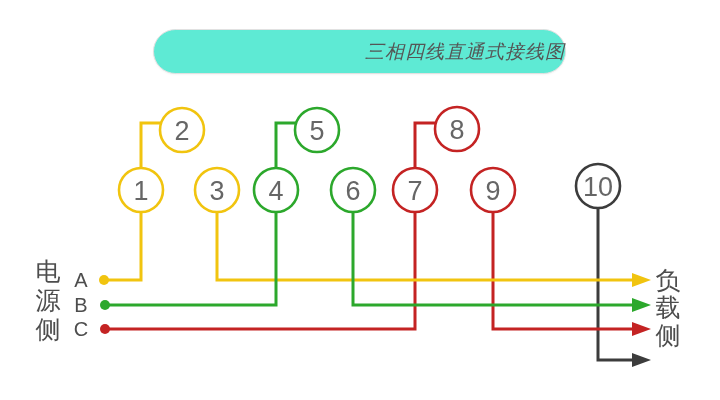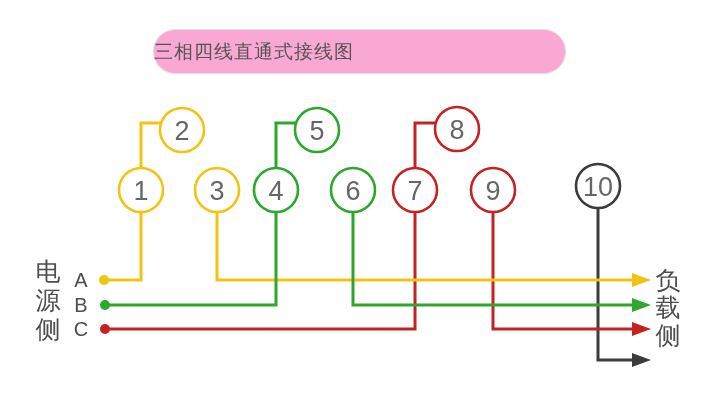--- a/index.html
+++ b/index.html
@@ -18,25 +18,26 @@
     background: #ffffff;
   }
   .title-pill {
     position: absolute;
     left: 153px;
     top: 29px;
     width: 411px;
     height: 43px;
     border: 1px solid #e1e1e1;
     border-radius: 23px;
-    background: #f9a8d4;
+    background: #5eead4;
     box-shadow: 0 1px 2px rgba(0,0,0,0.04);
     display: flex;
     align-items: center;
-    justify-content: flex-start;
+    justify-content: flex-end;
+    font-style: italic;
   }
   .title-text {
     font-size: 19px;
     color: #555555;
     letter-spacing: 1px;
     white-space: nowrap;
   }
   svg { position: absolute; left: 0; top: 0; }
   .wire { fill: none; stroke-width: 3; stroke-linejoin: miter; }
   .term-circle { fill: #ffffff; stroke-width: 2.6; }

